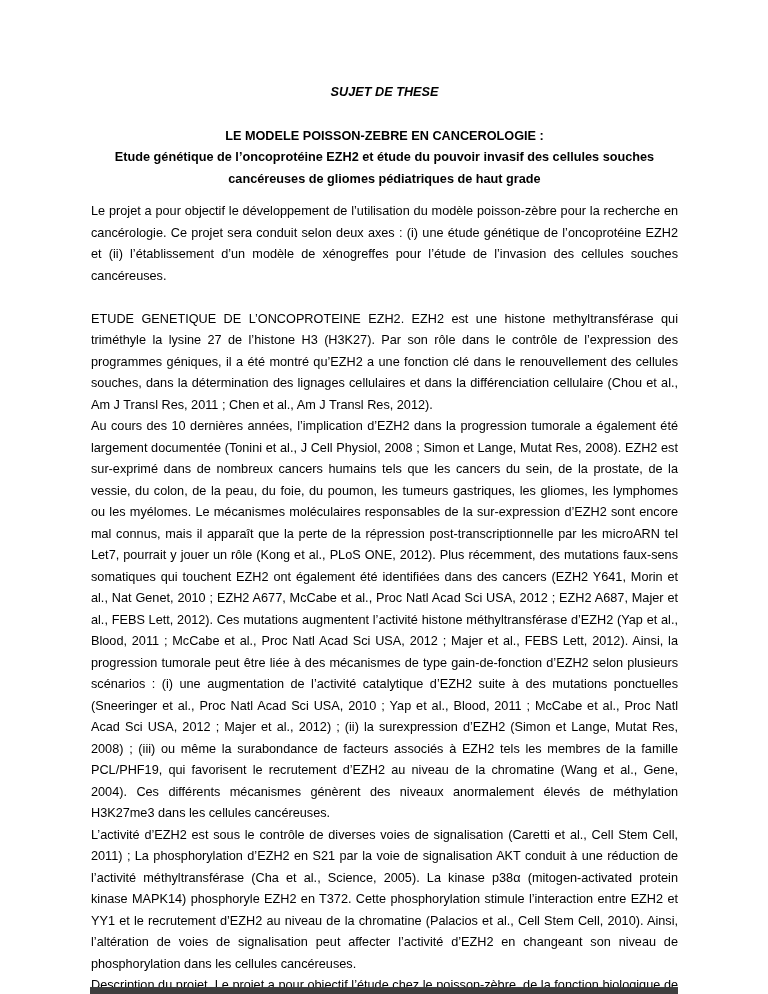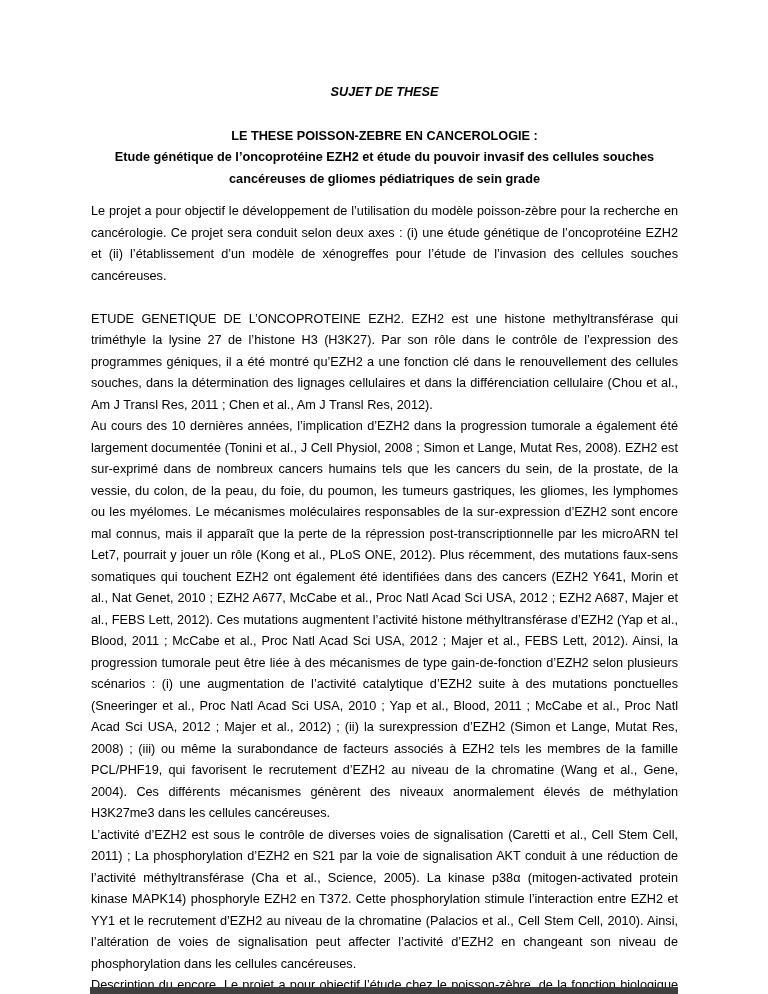--- a/index.html
+++ b/index.html
@@ -58,30 +58,30 @@
 </style>
 </head>
 <body>
 
 <div class="page">
   <div class="content">
 
     <p class="subject">SUJET DE THESE</p>
 
     <div class="doc-title">
-      <p class="para">LE THESE POISSON-ZEBRE EN CANCEROLOGIE :</p>
-      <p class="para">Etude génétique de l’oncoprotéine EZH2 et étude du pouvoir invasif des cellules souches cancéreuses de gliomes pédiatriques de sein grade</p>
+      <p class="para">LE MODELE POISSON-ZEBRE EN CANCEROLOGIE :</p>
+      <p class="para">Etude génétique de l’oncoprotéine EZH2 et étude du pouvoir invasif des cellules souches cancéreuses de gliomes pédiatriques de haut grade</p>
     </div>
 
     <p class="para">Le projet a pour objectif le développement de l’utilisation du modèle poisson-zèbre pour la recherche en cancérologie. Ce projet sera conduit selon deux axes : (i) une étude génétique de l’oncoprotéine EZH2 et (ii) l’établissement d’un modèle de xénogreffes pour l’étude de l’invasion des cellules souches cancéreuses.</p>
 
     <p class="para space-before"><strong>ETUDE GENETIQUE DE L’ONCOPROTEINE EZH2.</strong><span> EZH2 est une histone methyltransférase qui triméthyle la lysine 27 de l’histone H3 (H3K27). Par son rôle dans le contrôle de l’expression des programmes géniques, il a été montré qu’EZH2 a une fonction clé dans le renouvellement des cellules souches, dans la détermination des lignages cellulaires et dans la différenciation cellulaire (Chou et al., Am J Transl Res, 2011 ; Chen et al., Am J Transl Res, 2012).</span></p>
 
     <p class="para">Au cours des 10 dernières années, l’implication d’EZH2 dans la progression tumorale a également été largement documentée (Tonini et al., J Cell Physiol, 2008 ; Simon et Lange, Mutat Res, 2008). EZH2 est sur-exprimé dans de nombreux cancers humains tels que les cancers du sein, de la prostate, de la vessie, du colon, de la peau, du foie, du poumon, les tumeurs gastriques, les gliomes, les lymphomes ou les myélomes. Le mécanismes moléculaires responsables de la sur-expression d’EZH2 sont encore mal connus, mais il apparaît que la perte de la répression post-transcriptionnelle par les microARN tel Let7, pourrait y jouer un rôle (Kong et al., PLoS ONE, 2012). Plus récemment, des mutations faux-sens somatiques qui touchent EZH2 ont également été identifiées dans des cancers (EZH2 Y641, Morin et al., Nat Genet, 2010 ; EZH2 A677, McCabe et al., Proc Natl Acad Sci USA, 2012 ; EZH2 A687, Majer et al., FEBS Lett, 2012). Ces mutations augmentent l’activité histone méthyltransférase d’EZH2 (Yap et al., Blood, 2011 ; McCabe et al., Proc Natl Acad Sci USA, 2012 ; Majer et al., FEBS Lett, 2012). Ainsi, la progression tumorale peut être liée à des mécanismes de type gain-de-fonction d’EZH2 selon plusieurs scénarios : (i) une augmentation de l’activité catalytique d’EZH2 suite à des mutations ponctuelles (Sneeringer et al., Proc Natl Acad Sci USA, 2010 ; Yap et al., Blood, 2011 ; McCabe et al., Proc Natl Acad Sci USA, 2012 ; Majer et al., 2012) ; (ii) la surexpression d’EZH2 (Simon et Lange, Mutat Res, 2008) ; (iii) ou même la surabondance de facteurs associés à EZH2 tels les membres de la famille PCL/PHF19, qui favorisent le recrutement d’EZH2 au niveau de la chromatine (Wang et al., Gene, 2004). Ces différents mécanismes génèrent des niveaux anormalement élevés de méthylation H3K27me3 dans les cellules cancéreuses.</p>
 
     <p class="para">L’activité d’EZH2 est sous le contrôle de diverses voies de signalisation (Caretti et al., Cell Stem Cell, 2011) ; La phosphorylation d’EZH2 en S21 par la voie de signalisation AKT conduit à une réduction de l’activité méthyltransférase (Cha et al., Science, 2005). La kinase p38α (mitogen-activated protein kinase MAPK14) phosphoryle EZH2 en T372. Cette phosphorylation stimule l’interaction entre EZH2 et YY1 et le recrutement d’EZH2 au niveau de la chromatine (Palacios et al., Cell Stem Cell, 2010). Ainsi, l’altération de voies de signalisation peut affecter l’activité d’EZH2 en changeant son niveau de phosphorylation dans les cellules cancéreuses.</p>
 
-    <p class="para"><strong>Description du encore.</strong><span> Le projet a pour objectif l’étude chez le poisson-zèbre, de la fonction biologique de l’oncogène EZH2. Les TALEN (pour une revue, Dupret et Angrand, Med Sci, 2014) seront utilisés pour (i) inactiver le gène ezh2, (ii) introduire une mutation ponctuelle au niveau de la</span></p>
+    <p class="para"><strong>Description du projet.</strong><span> Le projet a pour objectif l’étude chez le poisson-zèbre, de la fonction biologique de l’oncogène EZH2. Les TALEN (pour une revue, Dupret et Angrand, Med Sci, 2014) seront utilisés pour (i) inactiver le gène ezh2, (ii) introduire une mutation ponctuelle au niveau de la</span></p>
 
   </div>
 
   <div class="bottom-bar"></div>
 </div>
 
 </body></html>

